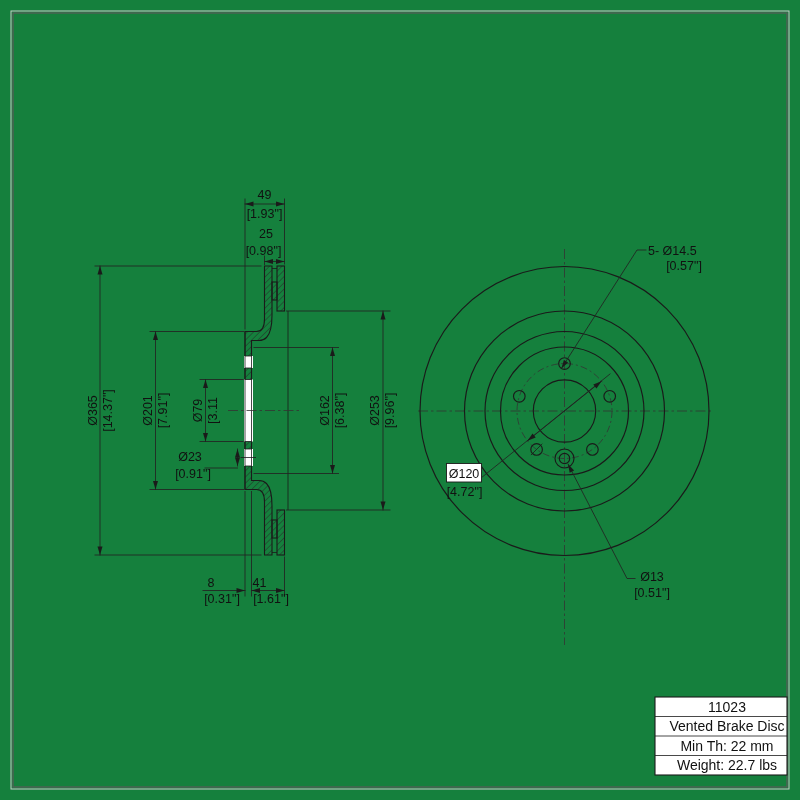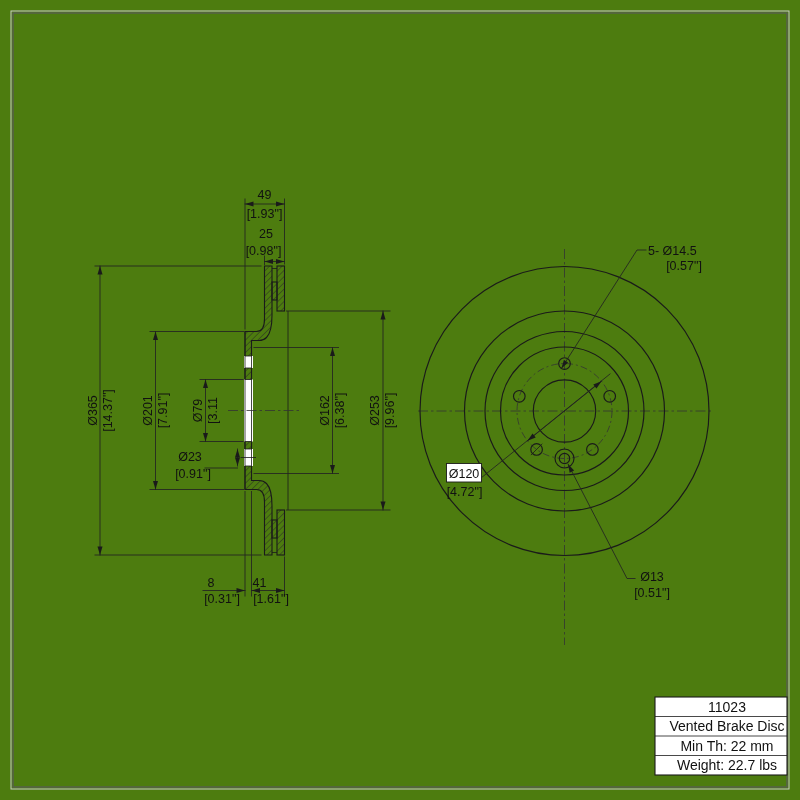--- a/index.html
+++ b/index.html
@@ -1,16 +1,16 @@
 <!DOCTYPE html>
 <html><head>
 <meta charset="utf-8">
 <style>
   html,body{margin:0;padding:0;background:#fff;}
-  #stage{position:relative;width:800px;height:800px;background:#4d7c0f;overflow:hidden;}
+  #stage{position:relative;width:800px;height:800px;background:#15803d;overflow:hidden;}
   svg{display:block;}
   .edge{stroke:#1a1a1a;stroke-width:1.15;fill:none;stroke-linecap:square;}
   .thin{stroke:#1a1a1a;stroke-width:0.8;fill:none;}
   .mat{fill:url(#h);stroke:#1a1a1a;stroke-width:1.1;}
   .dim{stroke:#222;stroke-width:0.85;fill:none;stroke-linecap:square;}
   .cl{stroke:#333;stroke-width:0.8;fill:none;stroke-dasharray:10 3 2.5 3;}
   .bc{stroke:#333;stroke-width:0.8;fill:none;stroke-dasharray:7 3 2 3;}
   .lbl{font-family:"Liberation Sans",sans-serif;font-size:12.5px;fill:#111;}
   .tb{font-family:"Liberation Sans",sans-serif;font-size:14px;fill:#111;}
   .wh{fill:#fff;stroke:none;}

